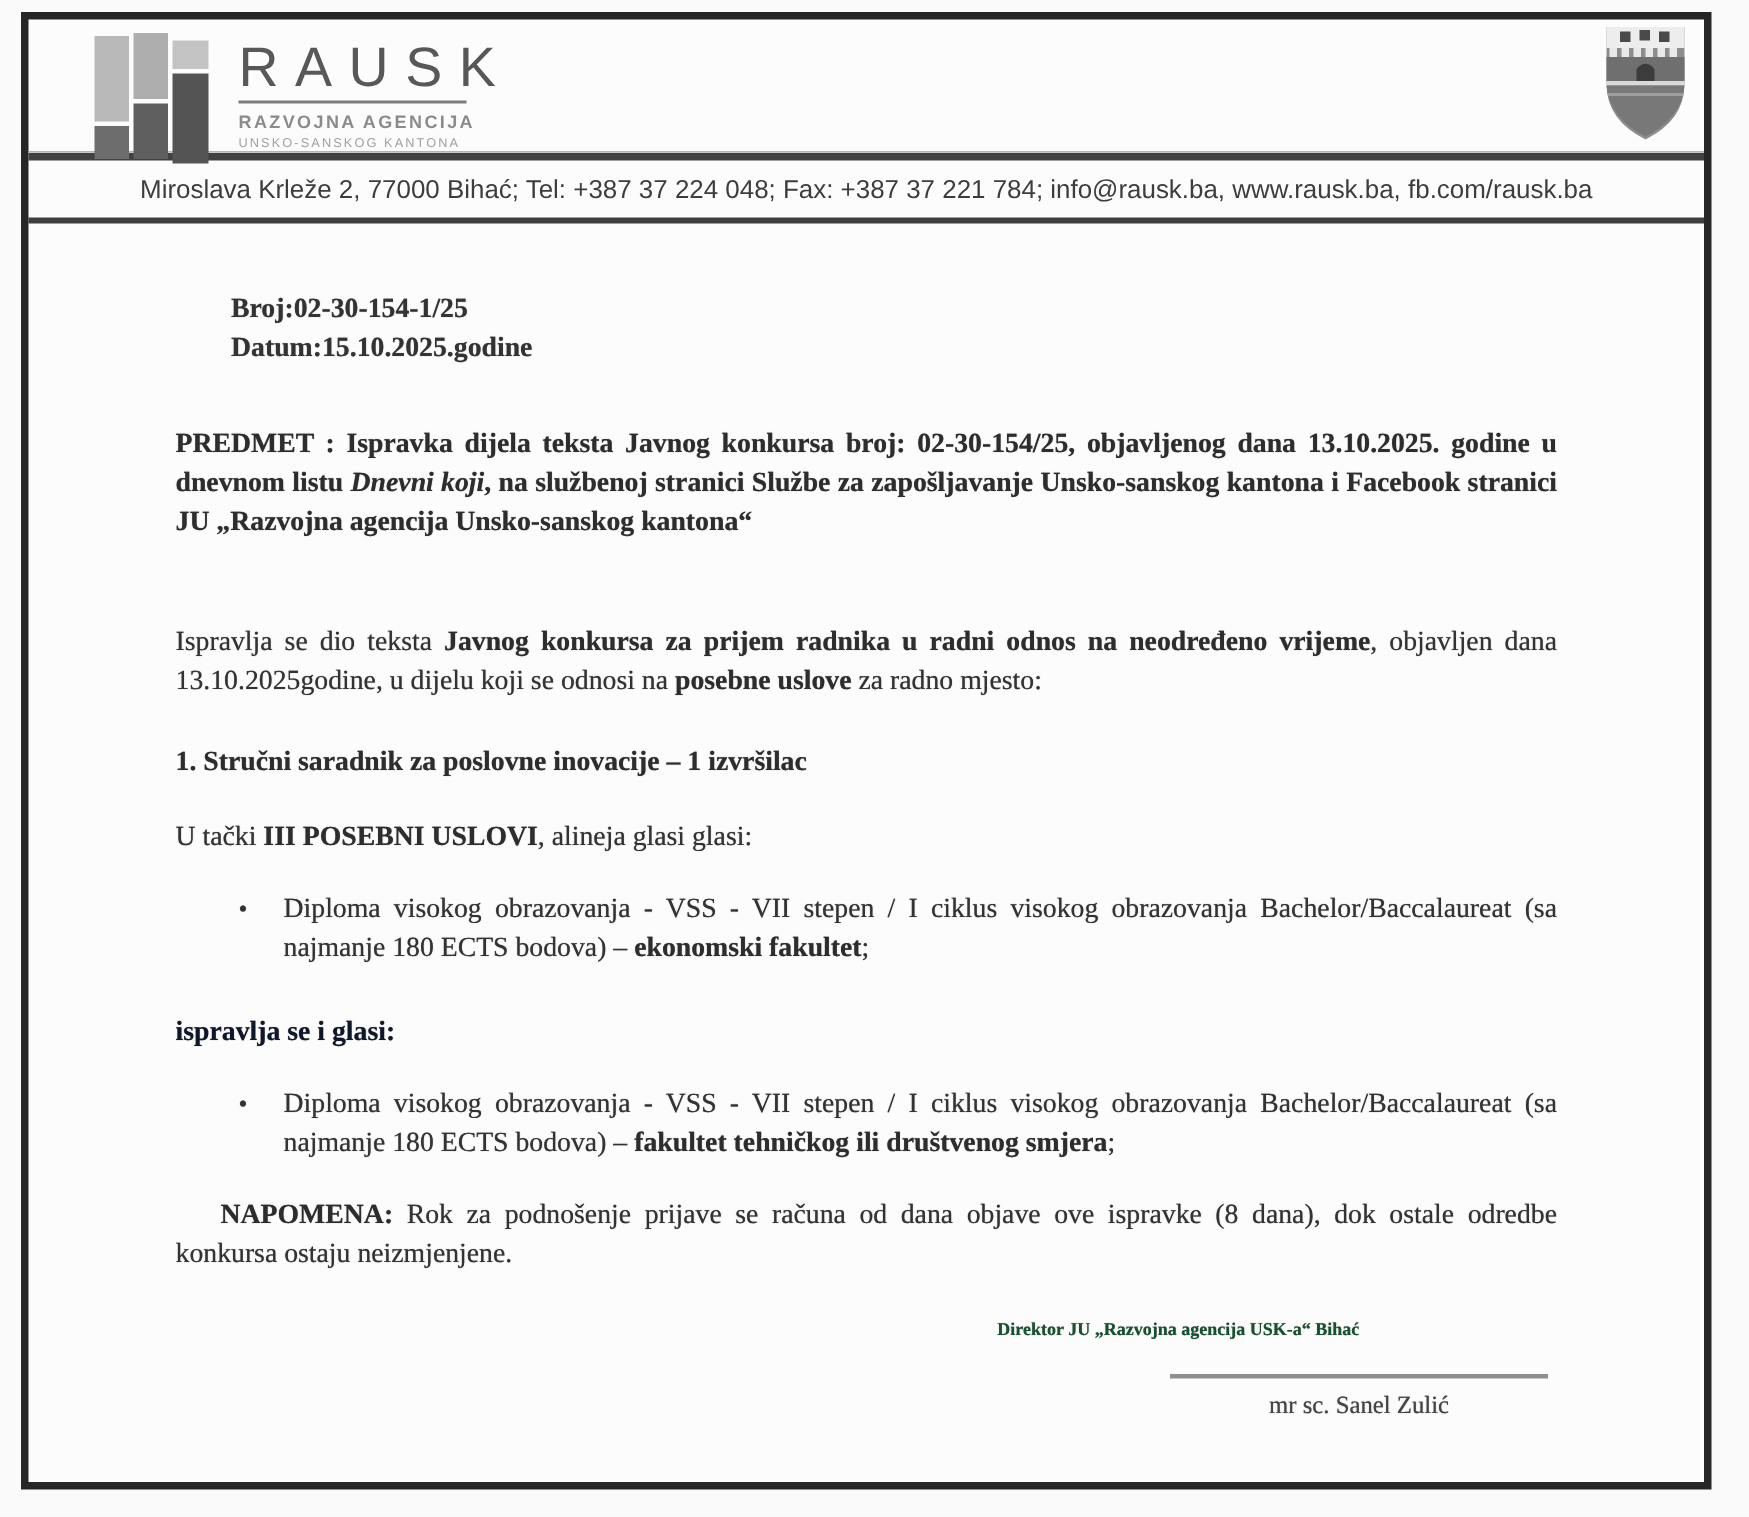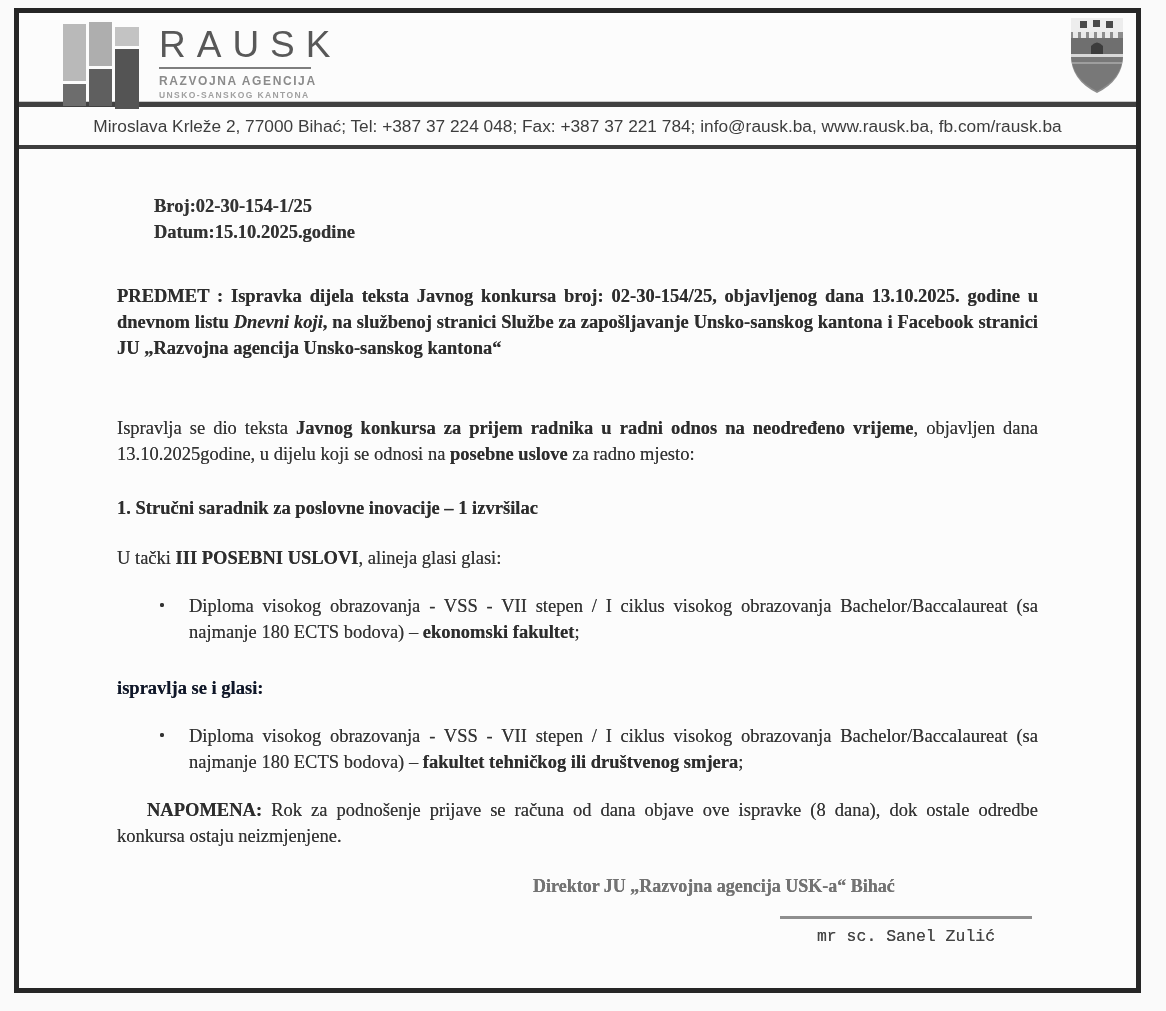--- a/index.html
+++ b/index.html
@@ -16,21 +16,21 @@
   .lb.a1{left:6px;top:6px;width:23px;height:57px;background:#b9b9b9;}
   .lb.a2{left:6px;top:66px;width:23px;height:22px;background:#6d6d6d;}
   .lb.b1{left:32px;top:4px;width:23px;height:44px;background:#aeaeae;}
   .lb.b2{left:32px;top:51px;width:23px;height:37px;background:#5f5f5f;}
   .lb.c1{left:58px;top:9px;width:24px;height:19px;background:#c3c3c3;}
   .lb.c2{left:58px;top:31px;width:24px;height:60px;background:#545454;}
   .logo-word{margin-left:14px;padding-top:8px;font-family:"Liberation Sans",sans-serif;}
   .logo-title{font-size:37px;letter-spacing:11px;color:#585858;line-height:38px;}
   .logo-underline{width:152px;height:2px;background:#7e7e7e;margin-top:3px;}
   .logo-sub1{font-size:12px;font-weight:bold;letter-spacing:1.6px;color:#8b8b8b;margin-top:5px;}
-  .logo-sub2{font-size:8.5px;font-weight:bold;letter-spacing:1.4px;color:#a0a0a0;margin-top:2px;}
+  .logo-sub2{font-size:8.5px;font-weight:normal;letter-spacing:1.4px;color:#a0a0a0;margin-top:2px;}
   .coat{position:absolute;right:10px;top:2px;}
 
   
   .rule-major{height:5px;background:#414141;border-top:1px solid #c8c8c8;}
   .letterhead{font-family:"Liberation Sans",sans-serif;text-align:center;
               padding:7px 6px 8px 6px;border-bottom:4px solid #3e3e3e;color:#3d3d3d;}
   .org-name{font-size:19px;font-weight:bold;color:#353535;}
   .org-contact{font-size:17.3px;margin-top:2px;white-space:nowrap;}
 
   
@@ -45,24 +45,24 @@
   .pos-title{margin-top:28px;font-weight:bold;color:#2d2d2d;}
   .section-line{margin-top:24px;}
   .bullet{margin-top:22px;margin-left:42px;display:flex;}
   .bullet .dot{width:30px;flex:0 0 30px;font-size:17px;line-height:26px;}
   .bullet .btxt{flex:1;text-align:justify;}
   .correction{margin-top:30px;font-weight:bold;color:#0f172a;}
   .note{margin-top:22px;text-indent:30px;text-align:justify;}
 
   
   .sig{margin:24px 0 0 auto;width:505px;}
-  .sig-title{font-weight:bold;color:#737373;font-size:18px;}
+  .sig-title{font-weight:bold;color:#14532d;text-align:center;font-size:12px;}
   .sig-line{width:252px;height:3px;background:#8f8f8f;margin:17px 6px 0 auto;}
   .sig-name{width:252px;margin:5px 6px 0 auto;text-align:center;
-            font-family:Liberation Mono, monospace;font-size:16.5px;color:#454545;}
+            font-family:Liberation Serif, serif;font-size:16.5px;color:#454545;}
 </style>
 </head>
 <body>
 
 <div class="canvas">
   <div class="page">
 
     <div class="top-band">
       <div class="logo">
         <div class="logo-bars">

